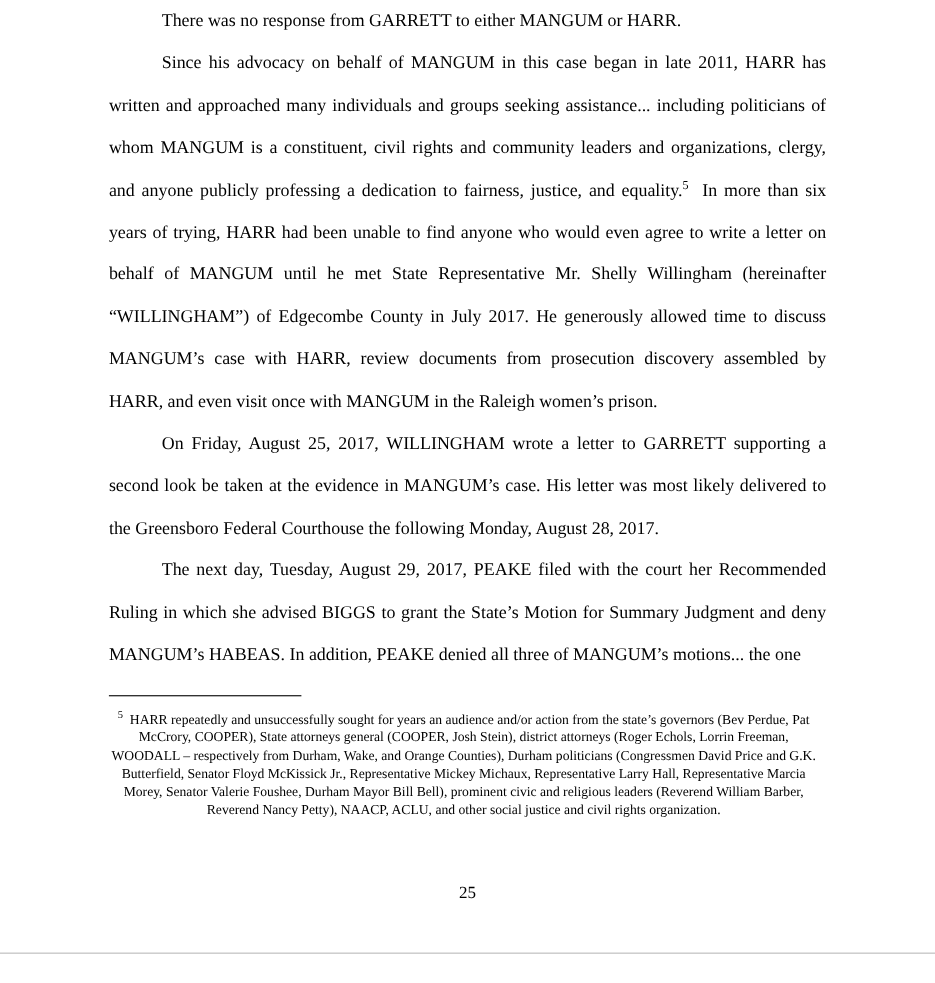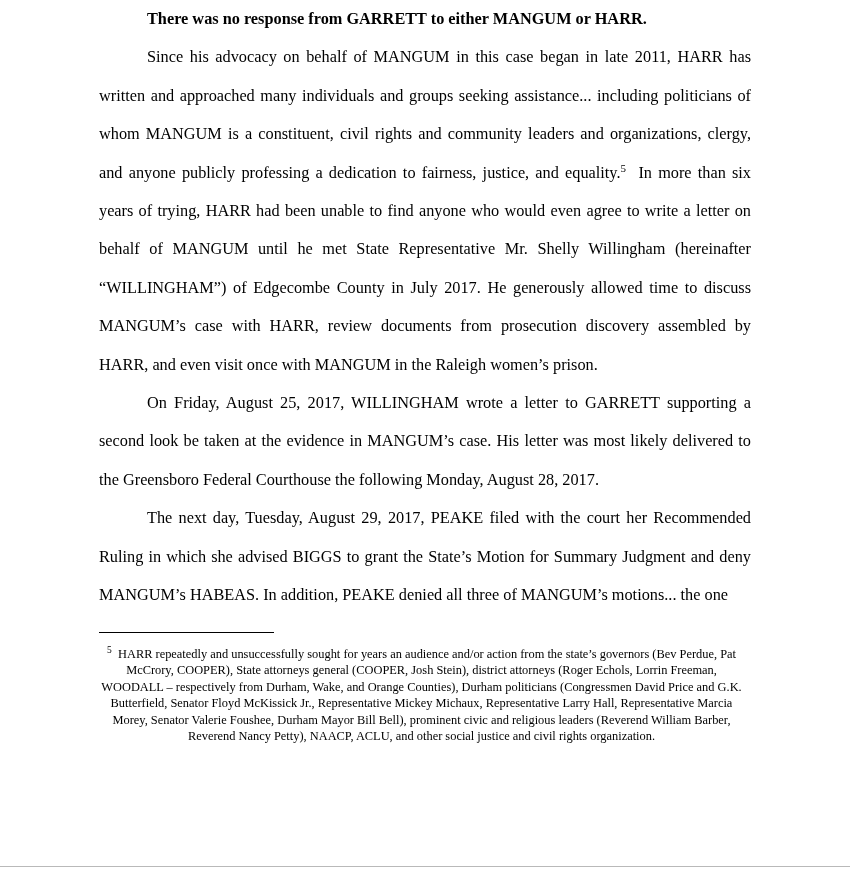--- a/index.html
+++ b/index.html
@@ -31,21 +31,20 @@
   .para {
     font-size: 16.3px;
     line-height: 38.4px;
     text-align: justify;
     text-indent: 48px;
     margin: 0;
     white-space: normal;
   }
   .para.first {
     margin-top: 0;
-    font-weight: bold;
   }
   .sup {
     font-size: 11px;
     vertical-align: super;
     line-height: 0;
   }
   .footnote-rule {
     position: absolute;
     left: 99px;
     top: 632px;
@@ -110,16 +109,17 @@
 
   </div>
 
   <div class="footnote-rule"></div>
 
   <div class="footnote">
     <span class="fn-marker">5</span>&nbsp;
     <span>HARR repeatedly and unsuccessfully sought for years an audience and/or action from the state’s governors (Bev Perdue, Pat McCrory, COOPER), State attorneys general (COOPER, Josh Stein), district attorneys (Roger Echols, Lorrin Freeman, WOODALL – respectively from Durham, Wake, and Orange Counties), Durham politicians (Congressmen David Price and G.K. Butterfield, Senator Floyd McKissick Jr., Representative Mickey Michaux, Representative Larry Hall, Representative Marcia Morey, Senator Valerie Foushee, Durham Mayor Bill Bell), prominent civic and religious leaders (Reverend William Barber, Reverend Nancy Petty), NAACP, ACLU, and other social justice and civil rights organization.</span>
   </div>
 
+  <div class="page-number">25</div>
 
   <div class="bottom-rule"></div>
 
 </div>
 
 </body></html>

